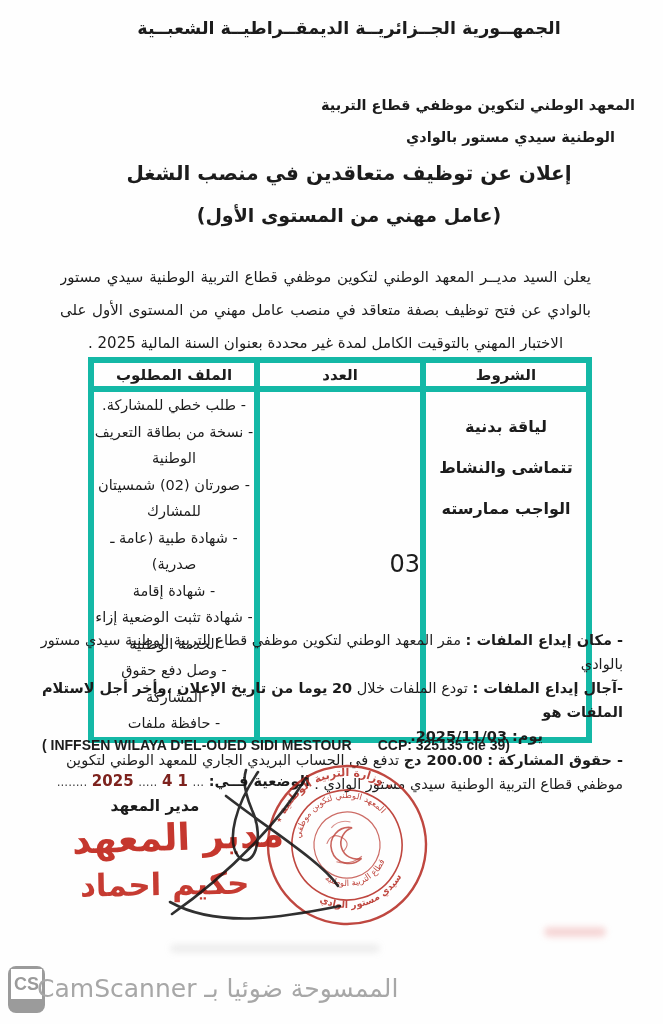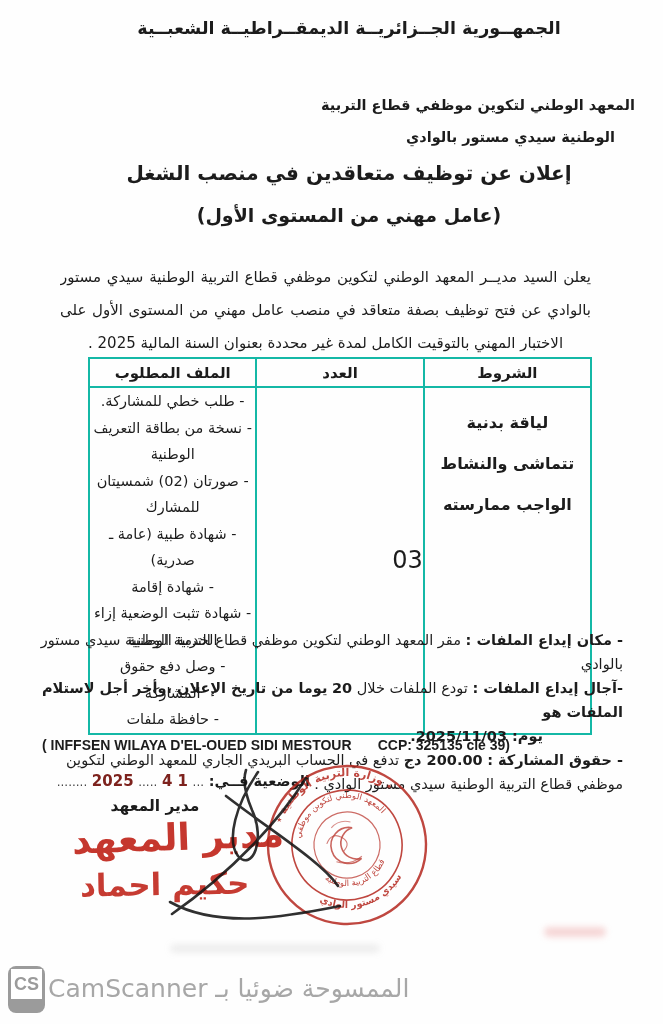--- a/index.html
+++ b/index.html
@@ -23,21 +23,21 @@
   .subtitle { top:204px; font-size:19px; font-weight:bold; }
 
   .intro { top:261px; right:72px; left:60px; font-size:15px; line-height:33px; }
   .intro .jl { text-align:justify; text-align-last:justify; white-space:normal; height:33px; overflow:hidden; }
   .intro .ll { text-align:left;margin-left:28px; }
 
   table.req {
     position:absolute; top:357px; left:88px; width:504px;
     border-collapse:collapse; direction:rtl; table-layout:fixed;
   }
-  table.req th, table.req td { border:2px solid #14b8a6; }
+  table.req th, table.req td { border:6px solid #14b8a6; }
   table.req th { height:29px; font-size:15px; font-weight:bold; text-align:center; }
   td.cond { width:171px; vertical-align:top; text-align:center; font-size:16px; font-weight:bold; padding-top:14px; }
   td.cond div { line-height:41px; }
   td.count { width:68px; vertical-align:middle; font-size:24px; }
   td.docs { width:265px; height:234px; vertical-align:top; text-align:center; font-size:14.5px; line-height:26.5px; }
 
   .footer { top:628px; right:40px; left:30px; font-size:14.5px; line-height:24px; text-align:right; }
   .f-date-wrap { text-align:right; padding-right:80px; font-weight:bold; }
 
   .ccp-line {
@@ -68,21 +68,21 @@
   .smudge-pink { left:544px; top:927px; width:62px; height:10px; background:rgba(226,110,110,.28); filter:blur(3px); border-radius:5px; }
   .smudge-gray { left:170px; top:944px; width:210px; height:9px; background:rgba(120,120,120,.12); filter:blur(3px); border-radius:5px; }
 
   .cs-badge { left:8px; top:966px; width:37px; height:47px; background:#9b9b9b; border-radius:8px; }
   .cs-badge .win {
     position:absolute; top:3px; left:3px; right:3px; height:30px; background:#fff; border-radius:0;
     display:flex; align-items:center; justify-content:center;
     font-family:"Liberation Sans",sans-serif; font-weight:bold; font-size:18px; color:#9b9b9b;
   }
   .wm-text {
-    left:48px; top:974px; direction:rtl; font-size:25px; color:#a7a7a7; white-space:nowrap;
+    left:37px; top:974px; direction:rtl; font-size:25px; color:#a7a7a7; white-space:nowrap;
     font-family:"DejaVu Sans","Liberation Sans",sans-serif;
   }
 </style>
 </head>
 <body>
 
 <div class="page">
 
   <div class="abs center hdr1">الجمهــورية الجــزائريــة الديمقــراطيــة الشعبــية</div>
   <div class="abs hdr3">المعهد الوطني لتكوين موظفي قطاع التربية</div>

